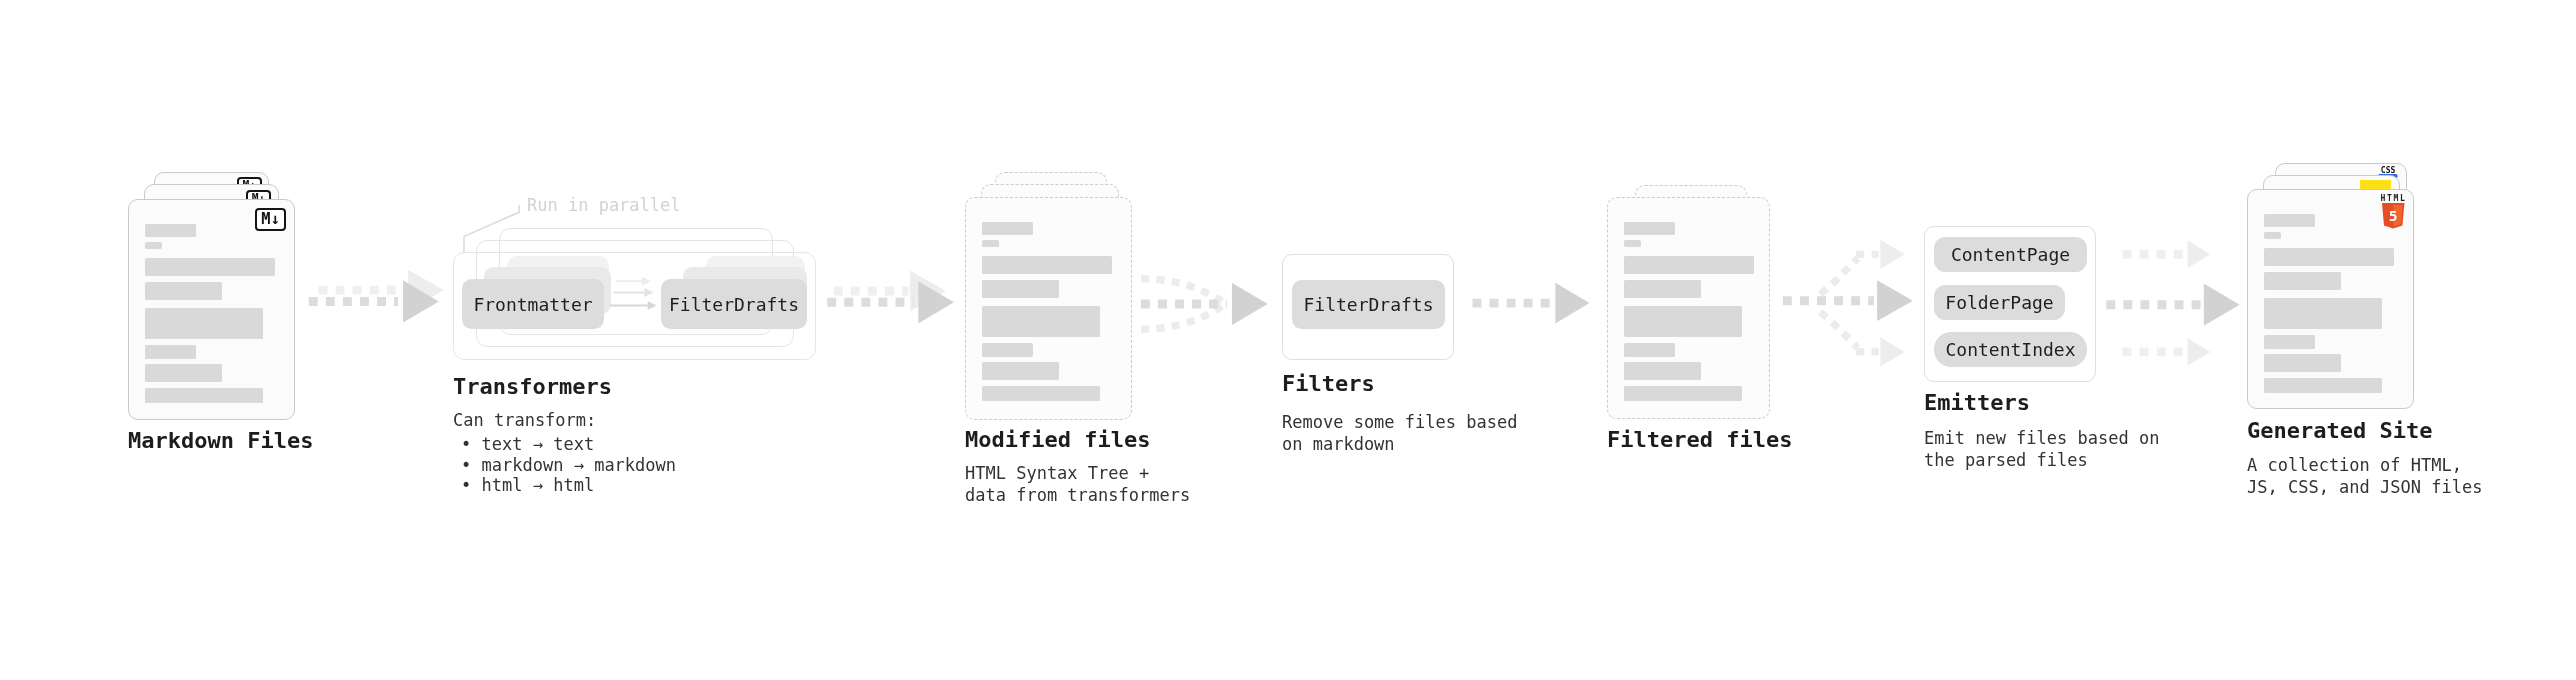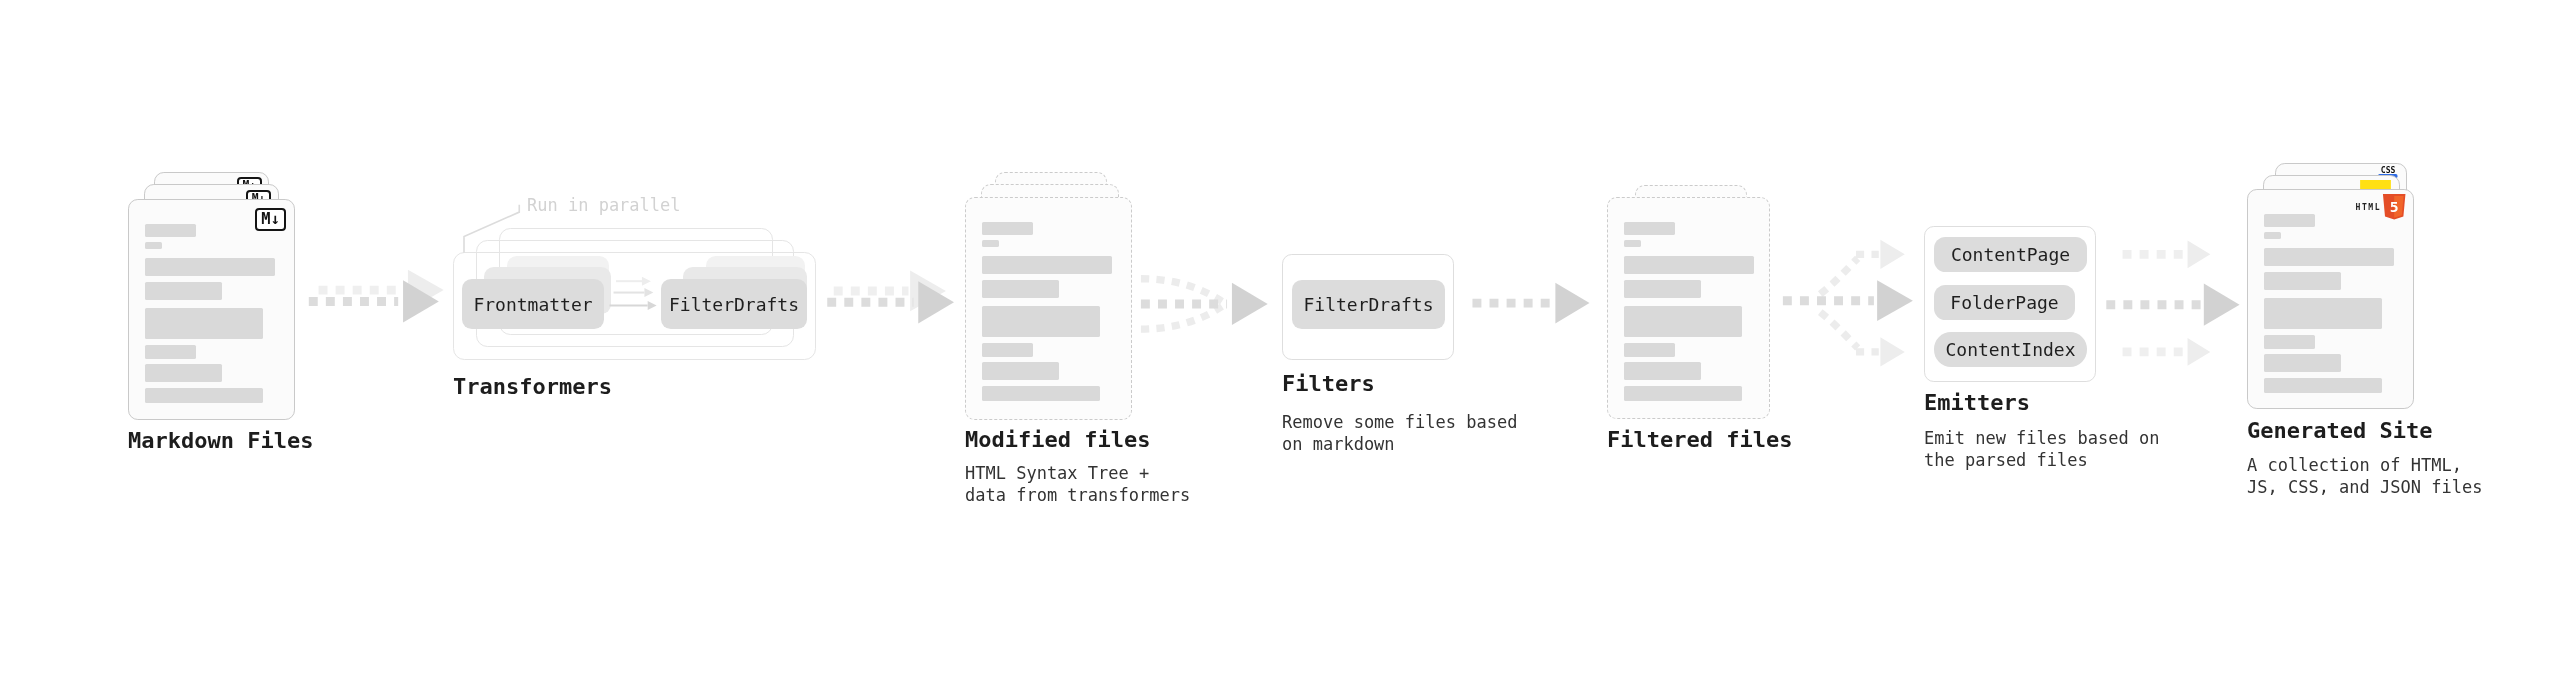--- a/index.html
+++ b/index.html
@@ -25,21 +25,21 @@
   
   .stage-label{position:absolute;font-size:22px;font-weight:700;color:#1d1d1d;line-height:1.2;white-space:nowrap;}
   .stage-desc{position:absolute;font-size:17px;color:#333;line-height:22px;white-space:nowrap;}
   .stage-desc .bullet{padding-left:8.1px;line-height:20.3px;}
   .stage-desc .dt{margin-bottom:3.3px;}
   .callout{position:absolute;font-size:17px;color:#d2d2d2;white-space:nowrap;}
   
   .css-logo{position:absolute;display:flex;flex-direction:column;align-items:center;gap:0;}
   .css-logo span{font-size:8.1px;font-weight:700;color:#111;line-height:1;}
   .js-logo{position:absolute;line-height:0;}
-  .html5-logo{position:absolute;display:flex;flex-direction:row;align-items:center;gap:0.8px;}
+  .html5-logo{position:absolute;display:flex;flex-direction:column;align-items:center;gap:0.8px;}
   .html5-word{font-size:8.1px;font-weight:700;color:#222;letter-spacing:1.6px;line-height:1;}
   
   .overlay{position:absolute;left:0;top:0;z-index:20;pointer-events:none;}
   .dd{stroke:#dcdcdc;stroke-width:11;stroke-dasharray:11 10;fill:none;}
   .ld{stroke:#efefef;stroke-width:11;stroke-dasharray:11 10;fill:none;}
   .lc{stroke:#ececec;stroke-width:9;stroke-dasharray:10 9;fill:none;}
   .dh{fill:#d2d2d2;}
   .lh{fill:#ededed;}
   .leader{stroke:#dcdcdc;stroke-width:2;fill:none;}
 </style>
@@ -76,20 +76,26 @@
 
   <div class="pill g3" style="left:507px;top:256px;width:102px;height:46px;"></div>
   <div class="pill g2" style="left:484px;top:267px;width:127px;height:47px;"></div>
   <div class="pill" style="left:462px;top:279px;width:142px;height:50px;">Frontmatter</div>
 
   <div class="pill g3" style="left:706px;top:256px;width:99px;height:46px;"></div>
   <div class="pill g2" style="left:683px;top:267px;width:124px;height:47px;"></div>
   <div class="pill" style="left:661px;top:279px;width:146px;height:50px;">FilterDrafts</div>
 
   <div class="stage-label" style="left:453px;top:374px;">Transformers</div>
+  <div class="stage-desc" style="left:453px;top:409px;">
+    <div class="dt">Can transform:</div>
+    <div class="bullet">• text → text</div>
+    <div class="bullet">• markdown → markdown</div>
+    <div class="bullet">• html → html</div>
+  </div>
 
   <div class="doc dashed" style="left:995px;top:172px;width:112px;height:39px;"></div>
   <div class="doc dashed" style="left:981px;top:184px;width:138px;height:45px;"></div>
   <div class="doc dashed" style="left:965px;top:197px;width:167px;height:223px;">
     <div class="bars">
         <div class="bar" style="width: 51px; height: 13px; margin-top: 0px;"></div>
         <div class="bar" style="width: 17px; height: 6.5px; margin-top: 4.9px;"></div>
         <div class="bar" style="width: 130px; height: 18px; margin-top: 9px;"></div>
         <div class="bar" style="width: 77px; height: 18px; margin-top: 6.5px;"></div>
         <div class="bar" style="width: 118px; height: 31px; margin-top: 8.1px;"></div>
@@ -122,21 +128,21 @@
         <div class="bar" style="width: 118px; height: 31px; margin-top: 8.1px;"></div>
         <div class="bar" style="width: 51px; height: 14px; margin-top: 5.7px;"></div>
         <div class="bar" style="width: 77px; height: 18px; margin-top: 4.9px;"></div>
         <div class="bar" style="width: 118px; height: 14.6px; margin-top: 6.5px;"></div>
       </div>
   </div>
   <div class="stage-label" style="left:1607px;top:427px;">Filtered files</div>
 
   <div class="wbox" style="left:1924px;top:226px;width:172px;height:156px;"></div>
   <div class="pill" style="left:1934px;top:237px;width:153px;height:35px;border-radius:11.4px;">ContentPage</div>
-  <div class="pill" style="left:1934px;top:285px;width:141px;height:35px;border-radius:11.4px;">FolderPage</div>
+  <div class="pill" style="left:1934px;top:285px;width:131px;height:35px;border-radius:11.4px;">FolderPage</div>
   <div class="pill" style="left:1934px;top:332px;width:153px;height:35px;border-radius:17px;">ContentIndex</div>
   <div class="stage-label" style="left:1924px;top:390px;">Emitters</div>
   <div class="stage-desc" style="left:1924px;top:427px;">
     <div>Emit new files based on</div>
     <div>the parsed files</div>
   </div>
 
   <div class="doc" style="left:2275px;top:163px;width:132px;height:39px;">
     <div class="css-logo" style="right:8.1px;top:2.4px;">
       <span>CSS</span>

